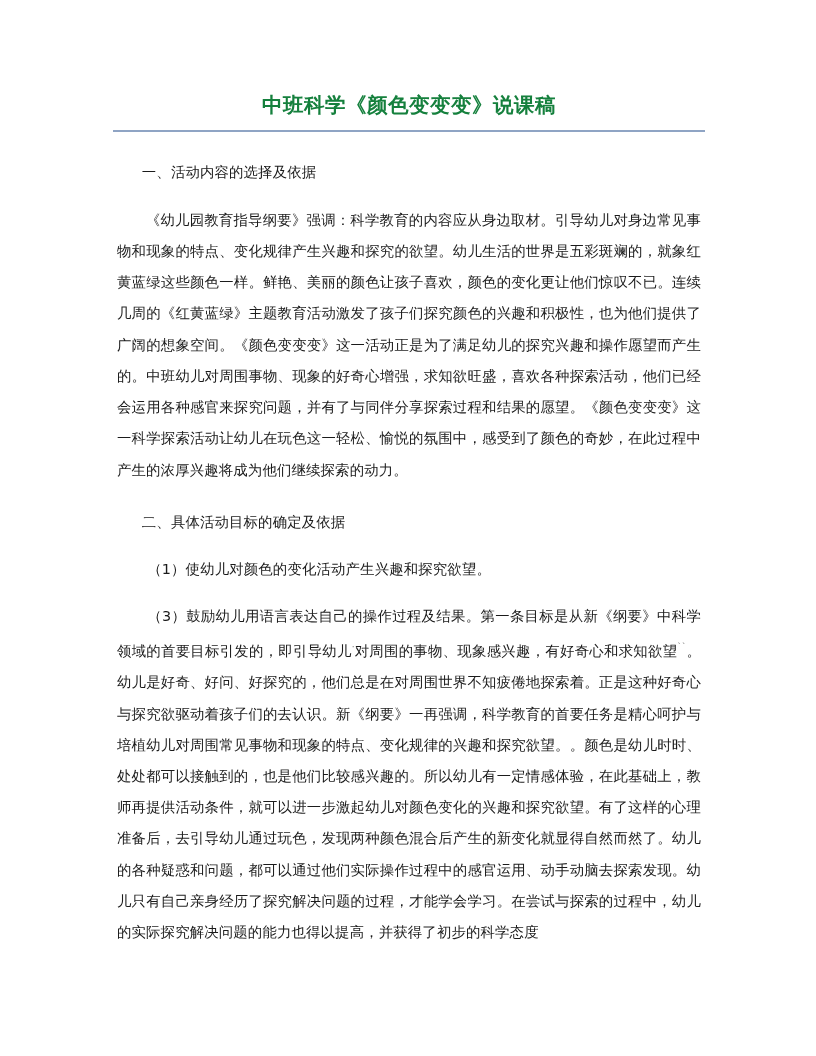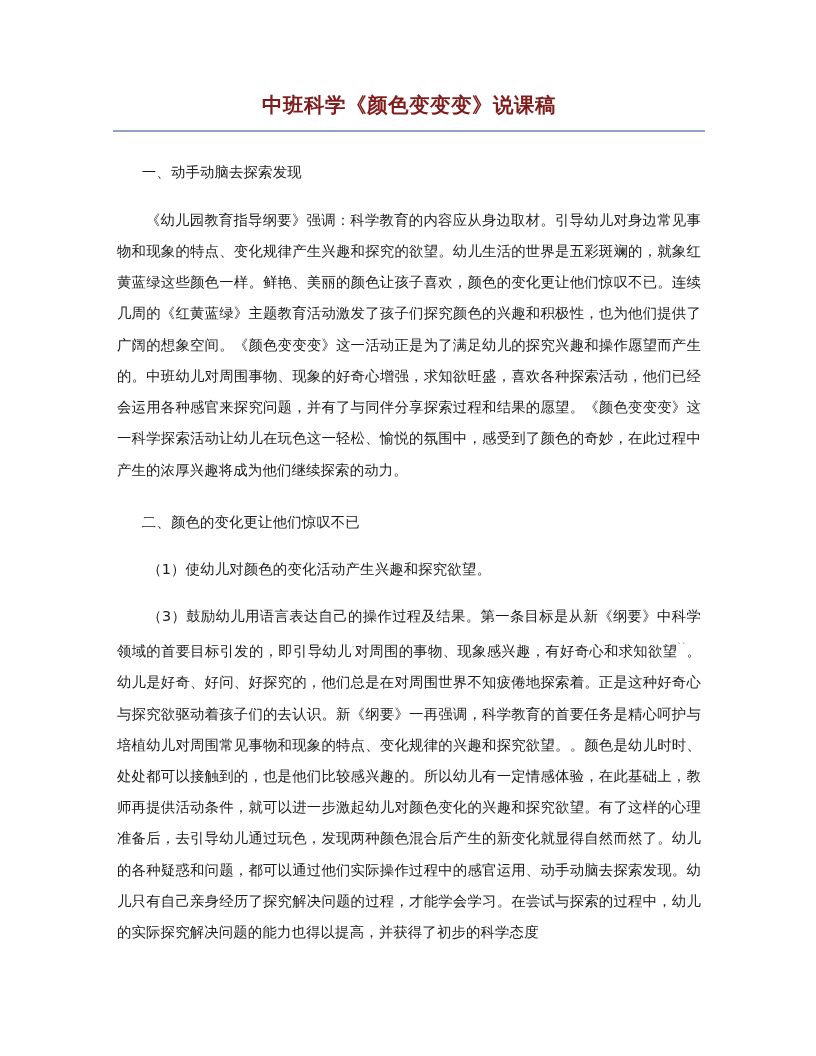--- a/index.html
+++ b/index.html
@@ -33,21 +33,21 @@
   }
 
   
   .doc-title {
     margin: 0;
     padding-top: 92px;
     text-align: center;
     font-size: 20.5px;
     font-weight: 600;
     letter-spacing: 0.5px;
-    color: #7f1d1d;
+    color: #15803d;
     line-height: 1.35;
     white-space: nowrap;
   }
 
   .title-rule {
     margin-top: 10px;
     height: 0;
     border: 0;
     border-top: 2px solid #8fa4c4;
     width: 592px;
@@ -101,25 +101,25 @@
 </head>
 <body>
 
 <div class="page">
   <div class="content">
 
     <h1 class="doc-title">中班科学《颜色变变变》说课稿</h1>
 
     <hr class="title-rule">
 
-    <p class="section-heading">一、动手动脑去探索发现</p>
+    <p class="section-heading">一、活动内容的选择及依据</p>
 
     <p class="body-text para">《幼儿园教育指导纲要》强调：科学教育的内容应从身边取材。引导幼儿对身边常见事物和现象的特点、变化规律产生兴趣和探究的欲望。幼儿生活的世界是五彩斑斓的，就象红黄蓝绿这些颜色一样。鲜艳、美丽的颜色让孩子喜欢，颜色的变化更让他们惊叹不已。连续几周的《红黄蓝绿》主题教育活动激发了孩子们探究颜色的兴趣和积极性，也为他们提供了广阔的想象空间。《颜色变变变》这一活动正是为了满足幼儿的探究兴趣和操作愿望而产生的。中班幼儿对周围事物、现象的好奇心增强，求知欲旺盛，喜欢各种探索活动，他们已经会运用各种感官来探究问题，并有了与同伴分享探索过程和结果的愿望。《颜色变变变》这一科学探索活动让幼儿在玩色这一轻松、愉悦的氛围中，感受到了颜色的奇妙，在此过程中产生的浓厚兴趣将成为他们继续探索的动力。</p>
 
-    <p class="section-heading">二、颜色的变化更让他们惊叹不已</p>
+    <p class="section-heading">二、具体活动目标的确定及依据</p>
 
 
     <p class="body-text list-item">（1）使幼儿对颜色的变化活动产生兴趣和探究欲望。</p>
 
 
     <p class="body-text para flow"><span>（3）鼓励幼儿用语言表达自己的操作过程及结果。第一条目标是从新《纲要》中科学领域的首要目标引发的，即引导幼儿</span><span class="artifact">·</span><span>对周围的事物、现象感兴趣，有好奇心和求知欲望</span><span class="artifact">``</span><span>。幼儿是好奇、好问、好探究的，他们总是在对周围世界不知疲倦地探索着。正是这种好奇心与探究欲驱动着孩子们的去认识。新《纲要》一再强调，科学教育的首要任务是精心呵护与培植幼儿对周围常见事物和现象的特点、变化规律的兴趣和探究欲望。。颜色是幼儿时时、处处都可以接触到的，也是他们比较感兴趣的。所以幼儿有一定情感体验，在此基础上，教师再提供活动条件，就可以进一步激起幼儿对颜色变化的兴趣和探究欲望。有了这样的心理准备后，去引导幼儿通过玩色，发现两种颜色混合后产生的新变化就显得自然而然了。幼儿的各种疑惑和问题，都可以通过他们实际操作过程中的感官运用、动手动脑去探索发现。幼儿只有自己亲身经历了探究解决问题的过程，才能学会学习。在尝试与探索的过程中，幼儿的实际探究解决问题的能力也得以提高，并获得了初步的科学态度</span></p>
 
   </div>
 </div>
 

